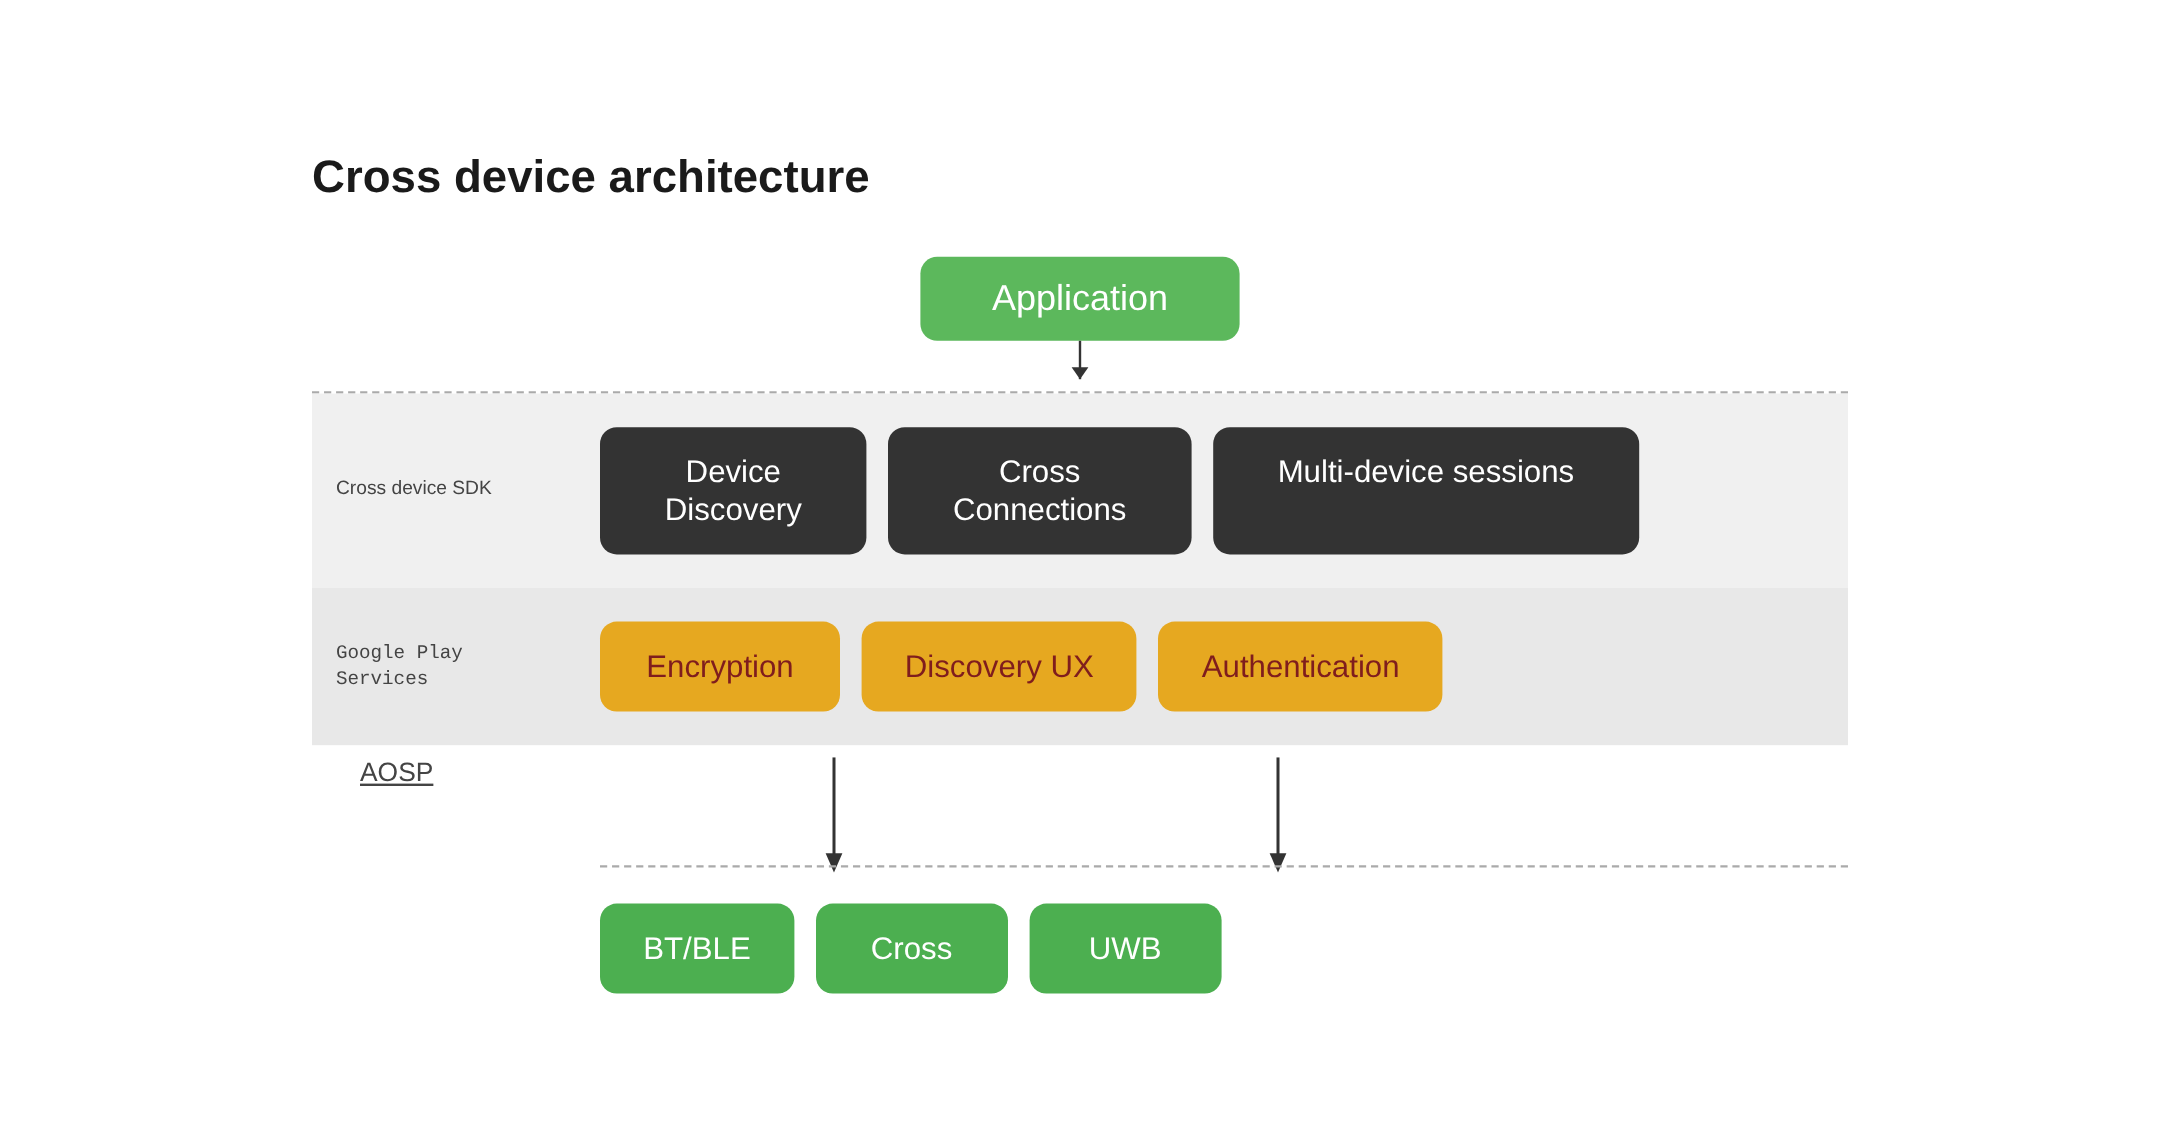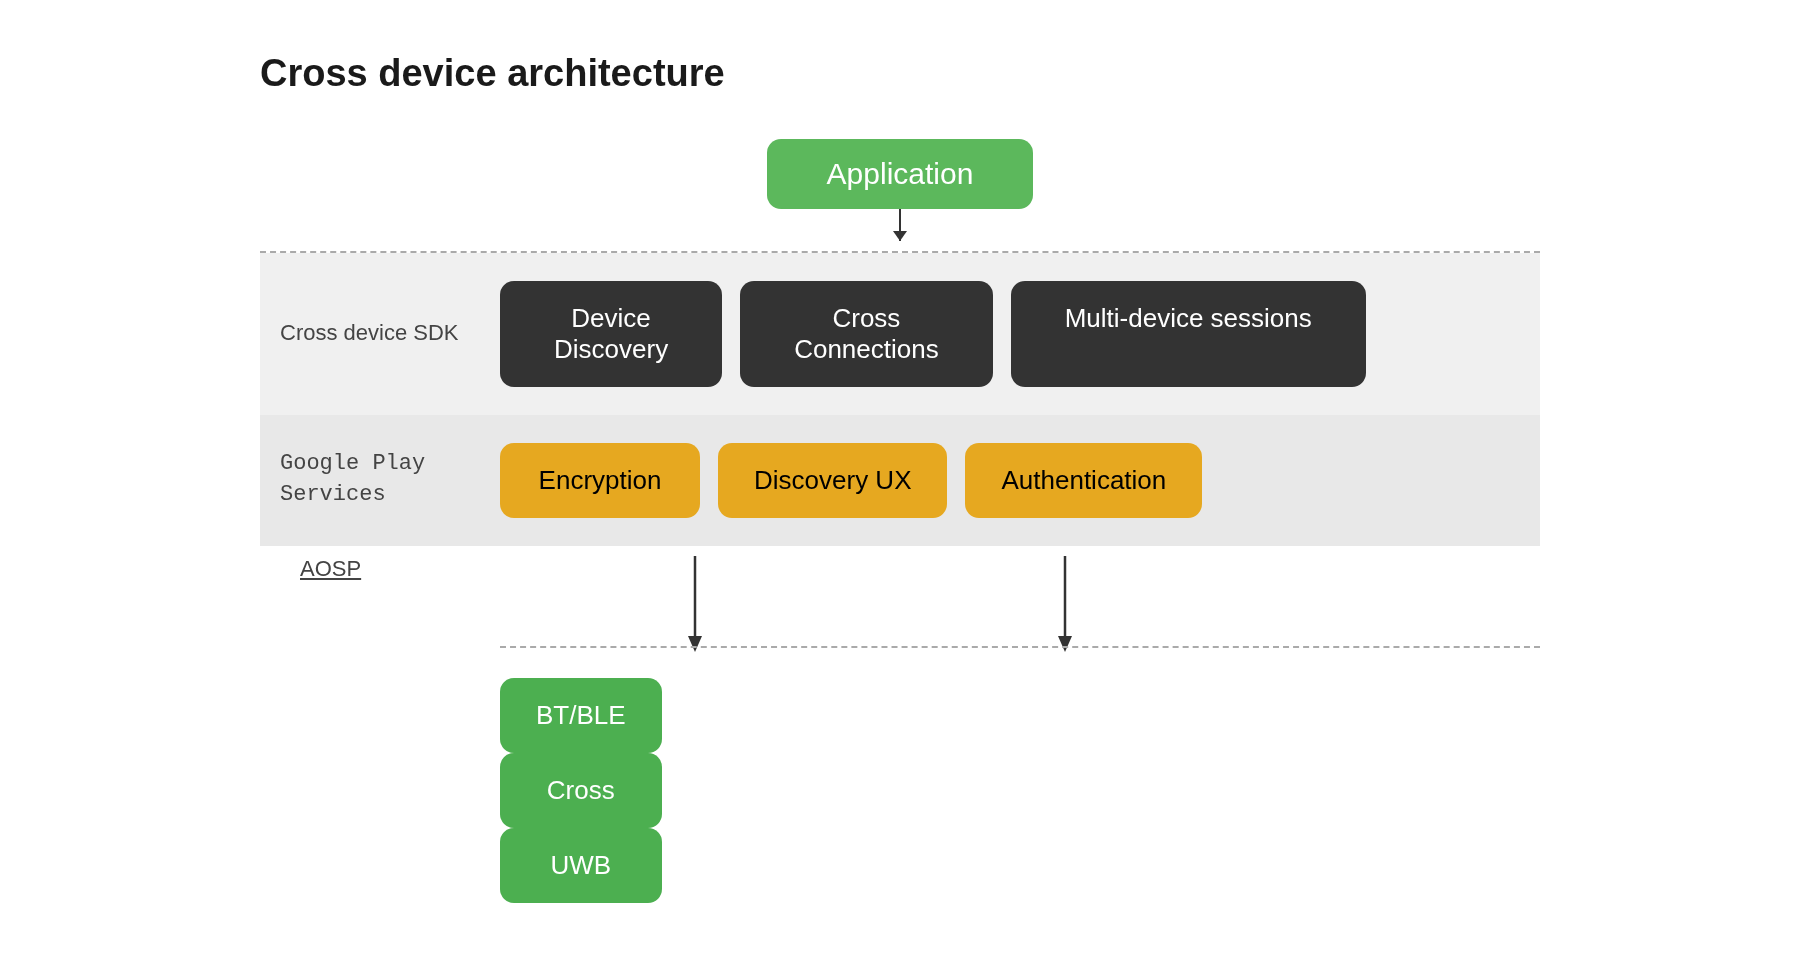--- a/index.html
+++ b/index.html
@@ -74,21 +74,21 @@
 
     
     .sdk-section {
       background: #f0f0f0;
       width: 100%;
       padding: 28px 0 28px 0;
       display: flex;
       align-items: center;
     }
     .section-label {
-      font-size: 22px;
+      font-size: 16px;
       color: #444;
       line-height: 1.4;
       width: 220px;
       min-width: 220px;
       padding-left: 20px;
     }
     .sdk-boxes {
       display: flex;
       gap: 18px;
       flex: 1;
@@ -116,43 +116,43 @@
     }
     .gps-boxes {
       display: flex;
       gap: 18px;
       flex: 1;
       justify-content: flex-start;
       padding-left: 20px;
     }
     .gps-box {
       background: #e6a820;
-      color: #000000;
+      color: #7f1d1d;
       font-size: 26px;
       font-weight: 500;
       padding: 22px 36px;
       border-radius: 14px;
       text-align: center;
       min-width: 200px;
     }
     .aosp-label {
       font-size: 22px;
       color: #444;
       width: 220px;
       min-width: 220px;
       padding-left: 20px;
       padding-top: 0;
       text-decoration: underline;
     }
 
     
     .bottom-boxes {
       display: flex;
+      gap: 18px;
       margin-top: 0;
-      flex-direction: column;
     }
     .green-box {
       background: #4caf50;
       color: #fff;
       font-size: 26px;
       font-weight: 500;
       padding: 22px 36px;
       border-radius: 14px;
       text-align: center;
       min-width: 160px;

